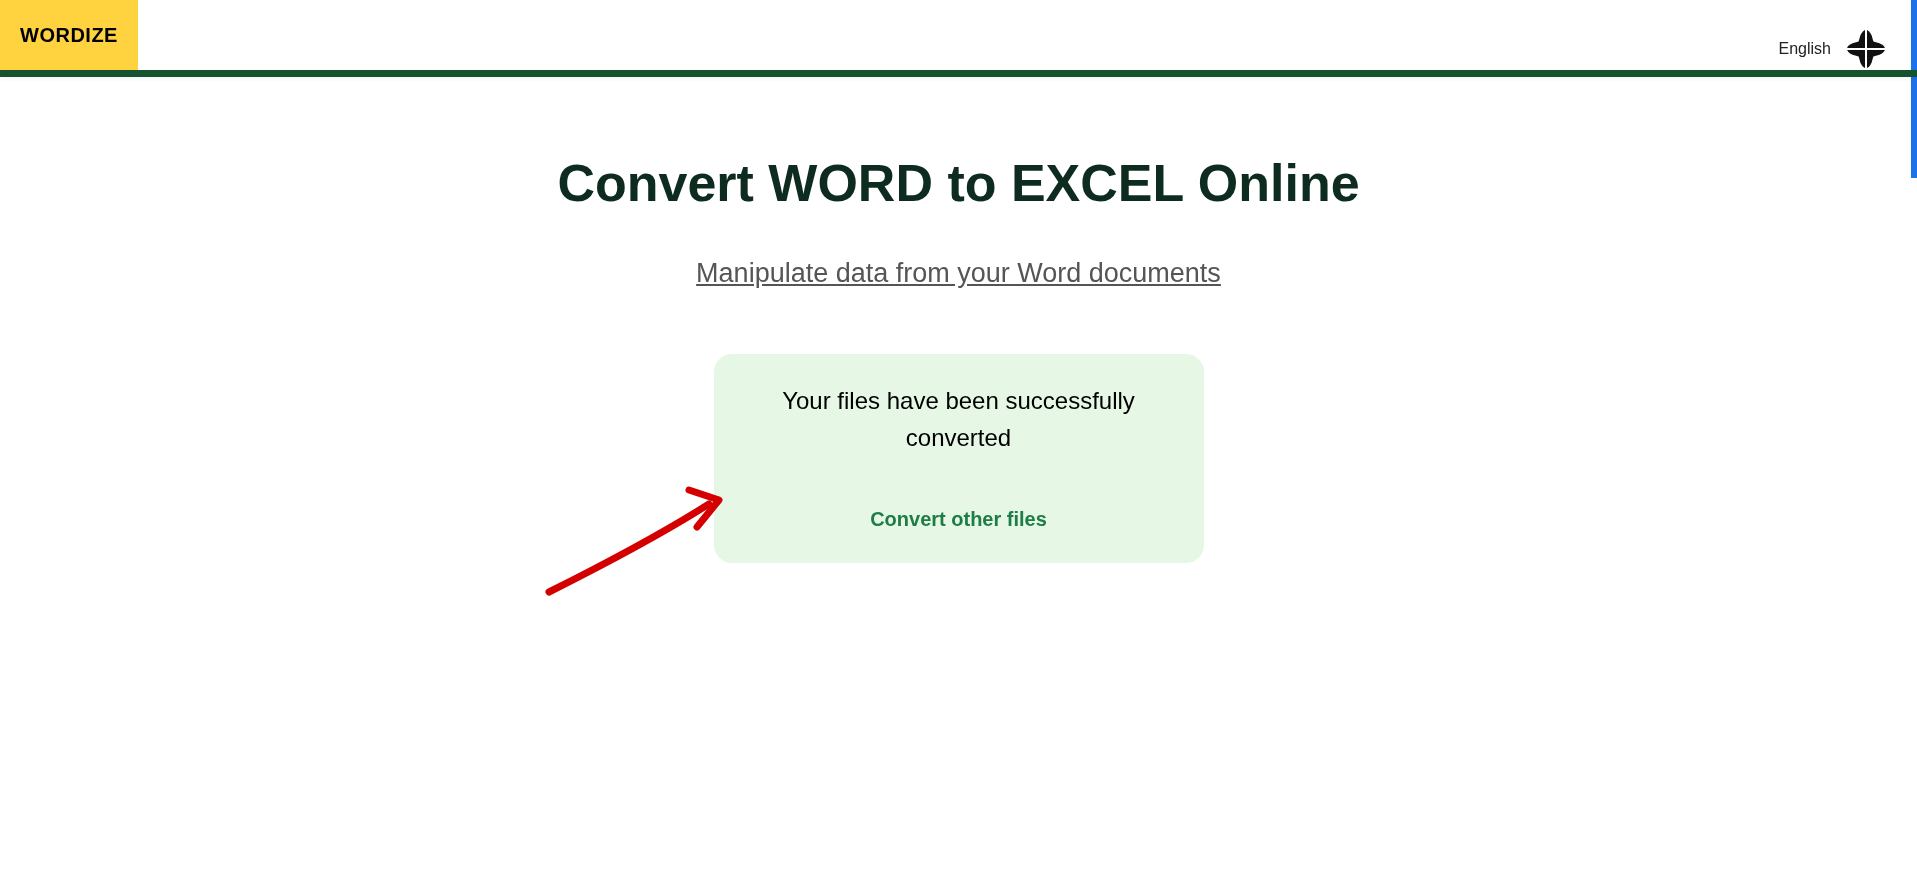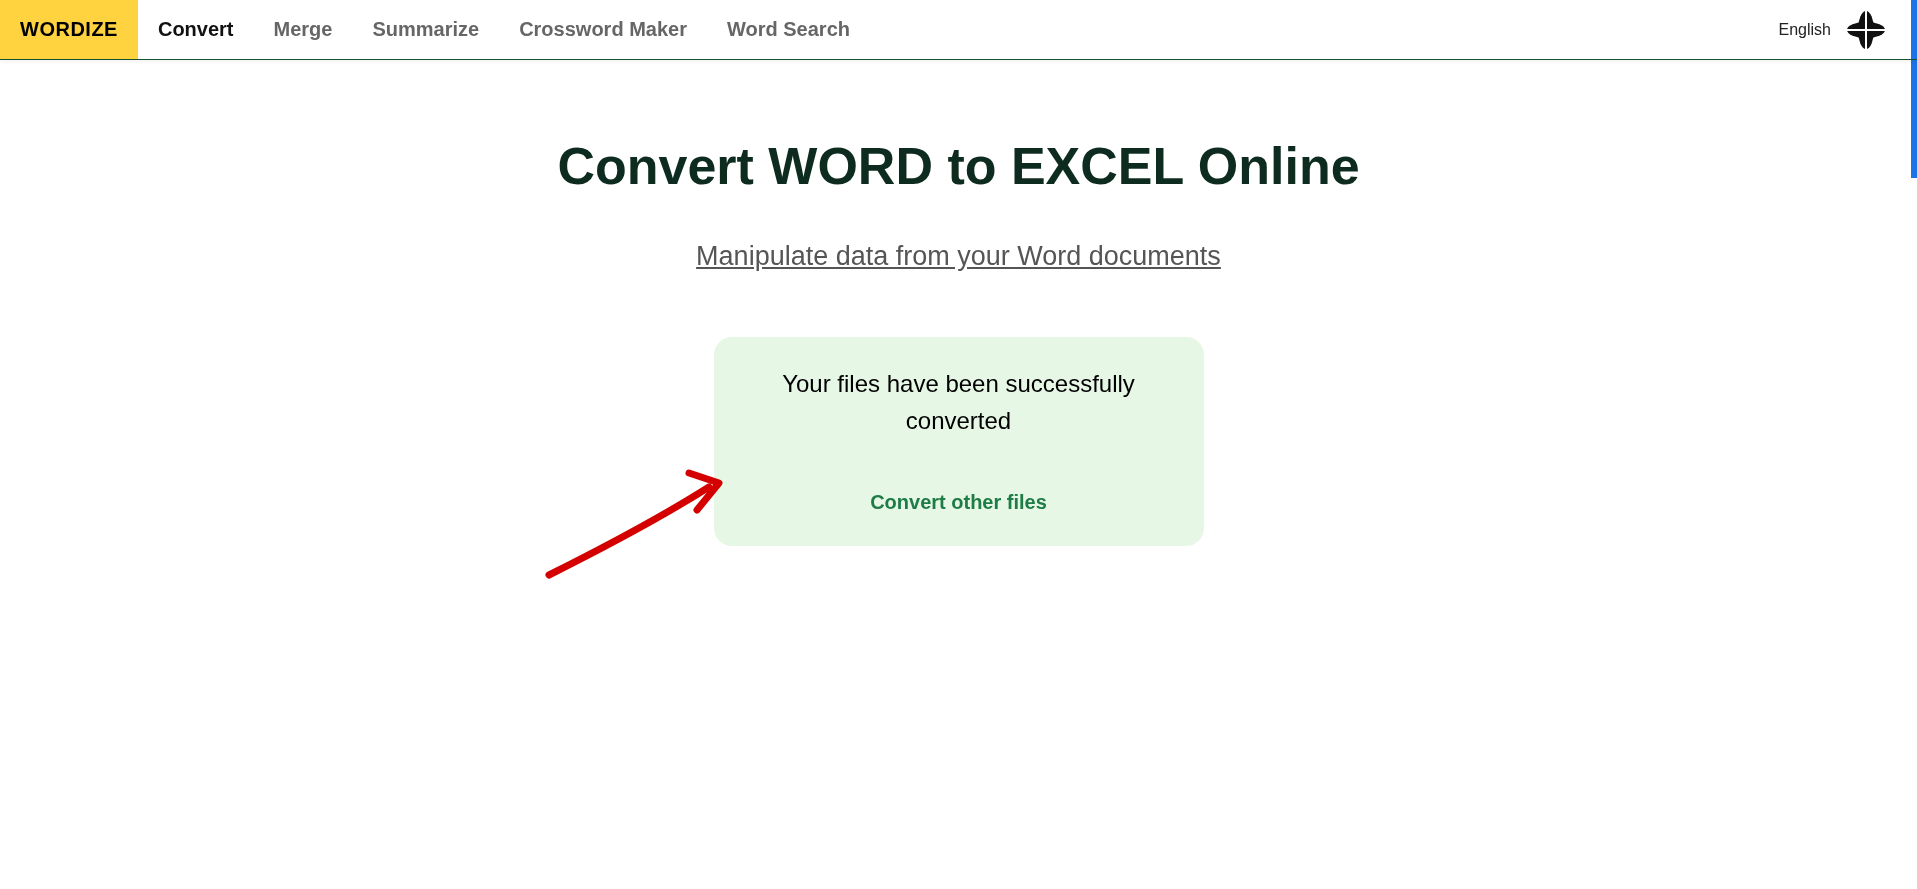--- a/index.html
+++ b/index.html
@@ -7,23 +7,23 @@
   body {
     font-family: "Segoe UI", Arial, Helvetica, sans-serif;
     background: #fff;
     color: #1a1a1a;
     position: relative;
   }
 
   
   .navbar {
     display: flex;
-    align-items: center;
-    height: 60px;
-    border-bottom: 1px solid #14532d;
+    align-items: flex-end;
+    height: 77px;
+    border-bottom: 7px solid #14532d;
     box-shadow: 0 2px 4px rgba(0,0,0,0.05);
     position: relative;
     z-index: 10;
   }
   .logo {
     background: #ffd23f;
     font-weight: 700;
     font-size: 20px;
     letter-spacing: 0.5px;
     height: 100%;
@@ -135,27 +135,20 @@
     width: 6px;
     height: 20%;
     background: #1a73e8;
   }
 </style>
 </head>
 <body>
 
 <div class="navbar">
   <div class="logo">WORDIZE</div>
-  <div class="nav-links">
-    <div class="nav-link active">Convert</div>
-    <div class="nav-link">Merge</div>
-    <div class="nav-link">Summarize</div>
-    <div class="nav-link">Crossword Maker</div>
-    <div class="nav-link">Word Search</div>
-  </div>
   <div class="nav-right">
     <span class="lang-label">English</span>
     <span class="globe-icon">
       <svg width="42" height="42" viewBox="0 0 42 42">
         <g fill="#111">
           <ellipse cx="21" cy="21" rx="8" ry="19"></ellipse>
           <ellipse cx="21" cy="21" rx="19" ry="8"></ellipse>
         </g>
         <g stroke="#fff" stroke-width="2" fill="none">
           <line x1="2" y1="21" x2="40" y2="21"></line>

